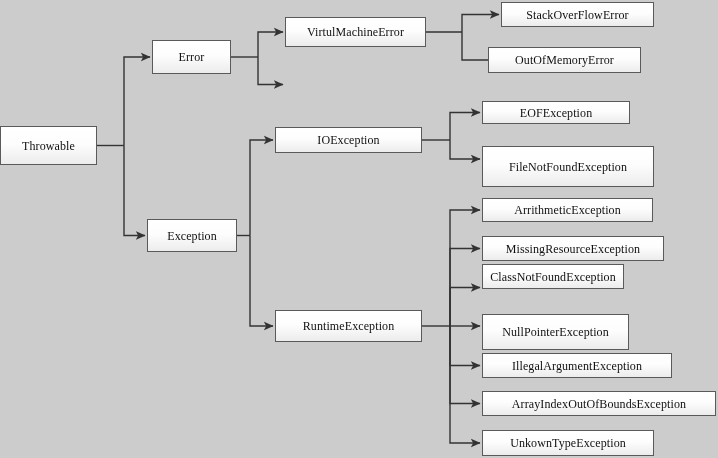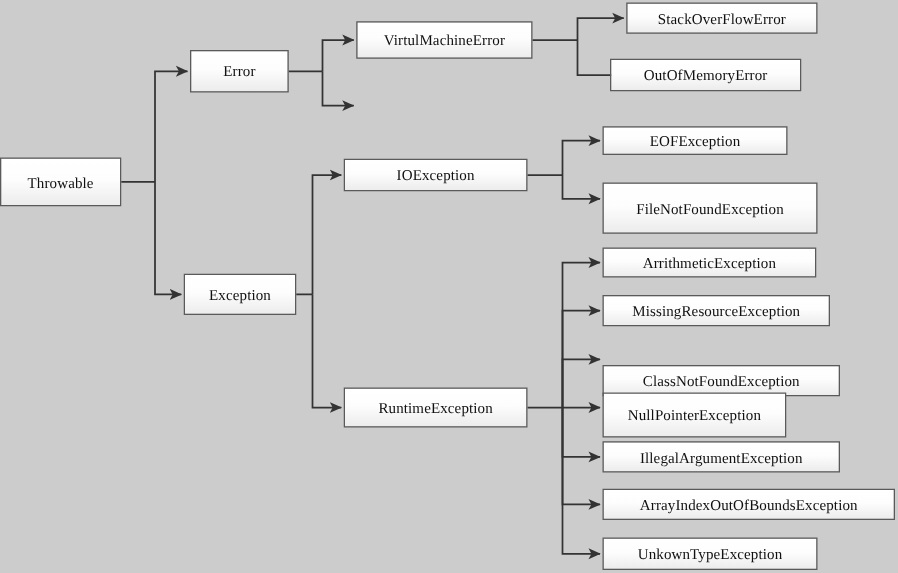--- a/index.html
+++ b/index.html
@@ -115,21 +115,21 @@
   </div>
   <div class="node" style="left: 482px; top: 146px; width: 172px; height: 41px;">
     <span class="node-label">FileNotFoundException</span>
   </div>
   <div class="node" style="left: 482px; top: 198px; width: 171px; height: 24px;">
     <span class="node-label">ArrithmeticException</span>
   </div>
   <div class="node" style="left: 482px; top: 236px; width: 182px; height: 25px;">
     <span class="node-label">MissingResourceException</span>
   </div>
-  <div class="node" style="left: 482px; top: 292px; width: 190px; height: 25px;">
+  <div class="node" style="left: 482px; top: 264px; width: 142px; height: 25px;">
     <span class="node-label">ClassNotFoundException</span>
   </div>
   <div class="node" style="left: 482px; top: 314px; width: 147px; height: 36px;">
     <span class="node-label">NullPointerException</span>
   </div>
   <div class="node" style="left: 482px; top: 353px; width: 190px; height: 25px;">
     <span class="node-label">IllegalArgumentException</span>
   </div>
   <div class="node" style="left: 482px; top: 391px; width: 234px; height: 25px;">
     <span class="node-label">ArrayIndexOutOfBoundsException</span>

